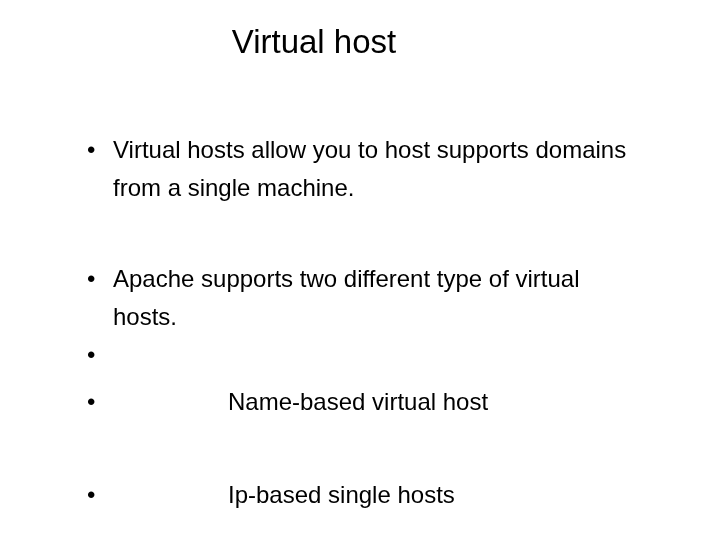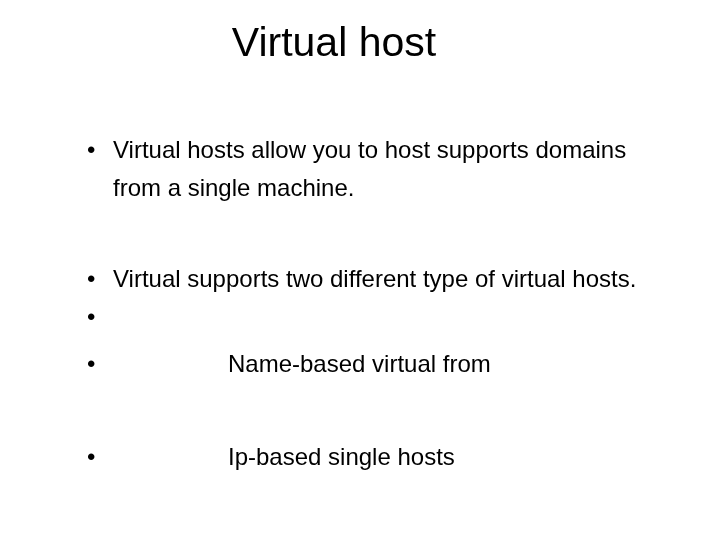--- a/index.html
+++ b/index.html
@@ -23,27 +23,26 @@
     background: #ffffff;
   }
 
   
   .slide-title {
     position: absolute;
     left: 0;
     top: 22px;
     width: 628px;
     text-align: center;
-    font-size: 41px;
+    font-size: 33px;
     font-weight: 400;
     line-height: 40px;
     letter-spacing: 0px;
     color: #000000;
     white-space: nowrap;
-    padding-left: 20px;
   }
 
   
   .slide-body {
     position: absolute;
     left: 84px;
     top: 131px;
     width: 560px;
   }
 
@@ -96,31 +95,31 @@
 
   <div class="slide-body">
 
     <div class="bullet-item gap-none">
       <span class="bullet-marker">•</span>
       <span class="bullet-text">Virtual hosts allow you to host supports domains from a single machine.</span>
     </div>
 
     <div class="bullet-item gap-lg">
       <span class="bullet-marker">•</span>
-      <span class="bullet-text">Virtual supports two different type of virtual hosts.</span>
+      <span class="bullet-text">Apache supports two different type of virtual hosts.</span>
     </div>
 
     <div class="bullet-item gap-none empty-line">
       <span class="bullet-marker">•</span>
       <span class="bullet-text"></span>
     </div>
 
     <div class="bullet-item gap-md sub-indent">
       <span class="bullet-marker">•</span>
-      <span class="bullet-text">Name-based virtual from</span>
+      <span class="bullet-text">Name-based virtual host</span>
     </div>
 
     <div class="bullet-item gap-xl sub-indent">
       <span class="bullet-marker">•</span>
       <span class="bullet-text">Ip-based single hosts</span>
     </div>
 
   </div>
 </div>
 

